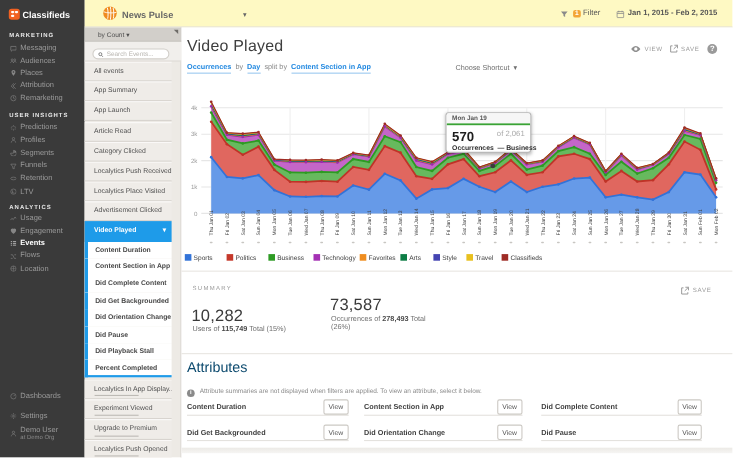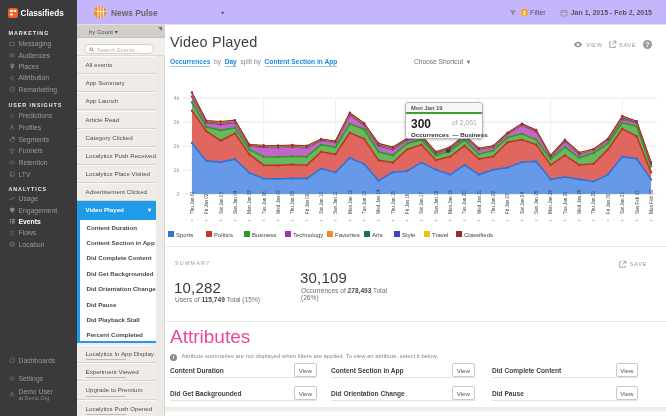--- a/index.html
+++ b/index.html
@@ -9,21 +9,21 @@
 #logo{position:absolute;left:8px;top:7.5px;width:62px;height:11px}
 #logo .lmark{position:absolute;left:0;top:0;width:10px;height:10px;border-radius:2.5px;background:#f16122}
 #logo .lmark:before{content:"";position:absolute;left:2px;top:2px;width:2.5px;height:2.5px;background:#fff;border-radius:50%;box-shadow:3.5px 0 0 #fff,0 3.5px 0 #fff}
 #logo .lword{position:absolute;left:12.5px;top:1px;font-size:8.2px;font-weight:bold;color:#fff;letter-spacing:0px}
 .nhead{position:absolute;left:8.5px;font-size:5.4px;font-weight:bold;color:#e8e8e8;letter-spacing:0.9px}
 .nitem{position:absolute;left:8.5px;height:11.4px;color:#9a9a9a;font-size:6.8px;display:flex;align-items:center;white-space:nowrap}
 .nitem .nico{width:6.5px;height:6.5px;margin-right:3.5px;flex:none;opacity:0.8}
 .nitem.active{color:#fff;font-weight:bold}
 .nitem small{display:block;font-size:5.4px;color:#8a8a8a;font-weight:normal}
 
-#topbar{position:absolute;left:77px;top:0;width:589px;height:25px;background:#c4b5fd;border-bottom:1px solid #e3e0db}
+#topbar{position:absolute;left:77px;top:0;width:589px;height:25px;background:#fef9c3;border-bottom:1px solid #e3e0db}
 #tblogo{position:absolute;left:15.5px;top:5px;width:14px;height:14px}
 #tbname{position:absolute;left:34px;top:7.5px;font-size:8.4px;font-weight:bold;color:#666}
 #tbcaret{position:absolute;left:144px;top:8.5px;font-size:6.5px;color:#666}
 #tbright{position:absolute;right:14px;top:8.5px;font-size:7px;color:#555;display:flex;align-items:center}
 #tbright .funnel{width:8px;height:8px;margin-right:4px}
 #tbright .badge{display:inline-block;background:#f3a536;color:#fff;font-size:6px;font-weight:bold;border-radius:2px;padding:0.5px 2px;margin-right:2px}
 #tbright .cal{width:8px;height:8px;margin:0 3px 0 14px}
 
 #lsb{position:absolute;left:77px;top:25px;width:88px;height:391px;background:#edeae5;border-right:1px solid #d9d6d1}
 #bycount{position:absolute;left:0;top:0;width:88px;height:12.5px;background:#d2cfca;border-bottom:1px solid #c6c3be;font-size:6px;color:#4f4f4f}
@@ -56,21 +56,21 @@
 
 .hdiv{position:absolute;left:0;width:501px;border-top:1px solid #e8e6e2}
 
 #sumlabel{position:absolute;left:10px;top:235px;font-size:5.4px;color:#9a9a9a;letter-spacing:1.2px}
 .bignum{position:absolute;font-size:15px;color:#3a3a3a;letter-spacing:0.2px}
 .numsub{position:absolute;font-size:6.6px;color:#6f6f6f}
 .numsub b{color:#4a4a4a}
 #savebtn{position:absolute;right:19px;top:234.5px;font-size:5.6px;color:#9a9a9a;letter-spacing:0.7px;display:flex;align-items:center}
 #savebtn svg{margin-right:3px}
 
-#attrtitle{position:absolute;left:5px;top:300.5px;font-size:19px;color:#ec4899}
+#attrtitle{position:absolute;left:5px;top:300.5px;font-size:13px;color:#0c4a6e}
 #attrinfo{position:absolute;left:5px;top:327.5px;font-size:5.9px;color:#8a8a8a}
 #attrinfo .i{display:inline-block;width:7px;height:7px;border-radius:50%;background:#8a8a8a;color:#fff;font-size:5.2px;font-weight:bold;text-align:center;line-height:7.2px;margin-right:4.5px;vertical-align:-1.5px}
 .acell{position:absolute;height:14.5px;border-bottom:1px solid #e4e2de;font-size:6.6px;font-weight:bold;color:#3f3f3f}
 .acell span{position:absolute;left:0;top:4px}
 .acell b{position:absolute;right:0;top:0;border:1px solid #ccc9c4;border-radius:2px;background:#fff;font-size:6.2px;font-weight:normal;color:#555;padding:2.5px 3.5px}
 #botband{position:absolute;left:165px;top:407px;width:501px;height:5px;background:linear-gradient(#eceae6,#f6f5f3)}
 #tooltip{position:absolute;left:405px;top:102px;width:78px;height:37px;background:#fff;border:1px solid #b9b9b9;border-radius:3px;box-shadow:0 1px 3px rgba(0,0,0,0.25)}
 #tooltip .tth{position:absolute;left:0;top:0;width:100%;height:10.5px;background:#f6f6f6;border-bottom:2px solid #3aa335;border-radius:2px 2px 0 0;font-size:5.8px;font-weight:bold;color:#555}
 #tooltip .tth span{position:absolute;left:5px;top:2px}
 #tooltip .num{position:absolute;left:5px;top:14px;font-size:12px;font-weight:bold;color:#1d1d1d}
@@ -283,21 +283,21 @@
           <path d="M6 3H3v10h10v-3" fill="none" stroke="#9a9a9a" stroke-width="1.6"></path>
           <path d="M9 2h5v5M14 2L8 8" fill="none" stroke="#9a9a9a" stroke-width="1.6"></path>
         </svg>
         <span>SAVE</span>
     <div class="qmark">?</div>
   </div>
   <div class="hdiv" style="top:221px"></div>
   <div id="sumlabel">SUMMARY</div>
   <div class="bignum" style="left:9px;top:253.5px">10,282</div>
   <div class="numsub" style="left:10px;top:271px">Users of <b>115,749</b> Total (15%)</div>
-  <div class="bignum" style="left:135px;top:244px">30,109</div>
+  <div class="bignum" style="left:135px;top:244px">73,587</div>
   <div class="numsub" style="left:136px;top:261.5px;width:95px">Occurrences of <b>278,493</b> Total (26%)</div>
   <div id="savebtn">
         <svg width="9" height="9" viewBox="0 0 16 16">
           <path d="M6 3H3v10h10v-3" fill="none" stroke="#9a9a9a" stroke-width="1.6"></path>
           <path d="M9 2h5v5M14 2L8 8" fill="none" stroke="#9a9a9a" stroke-width="1.6"></path>
         </svg>
         <span>SAVE</span>
       </div>
   <div class="hdiv" style="top:296px"></div>
   <div id="attrtitle">Attributes</div>
@@ -590,21 +590,21 @@
         <rect x="621.0" y="219.8" width="2.6" height="1.4" rx="0.7"></rect>
         <rect x="635.4" y="219.8" width="2.6" height="1.4" rx="0.7"></rect>
         <rect x="649.7" y="219.8" width="2.6" height="1.4" rx="0.7"></rect>
       </g>
       <circle cx="448" cy="150.8" r="2.2" fill="#3c3c3c"></circle>
     </svg>
 <div id="tooltip">
       <div class="tth">
         <span>Mon Jan 19</span>
       </div>
-      <div class="num">300</div>
+      <div class="num">570</div>
       <div class="of">of 2,061</div>
       <div class="occ">Occurrences&nbsp; — Business</div>
     </div>
 <div class="acell" style="left:170px;top:363px;width:146.5px">
       <span>Content Duration</span>
       <b>View</b>
     </div>
     <div class="acell" style="left:331px;top:363px;width:143.5px">
       <span>Content Section in App</span>
       <b>View</b>

